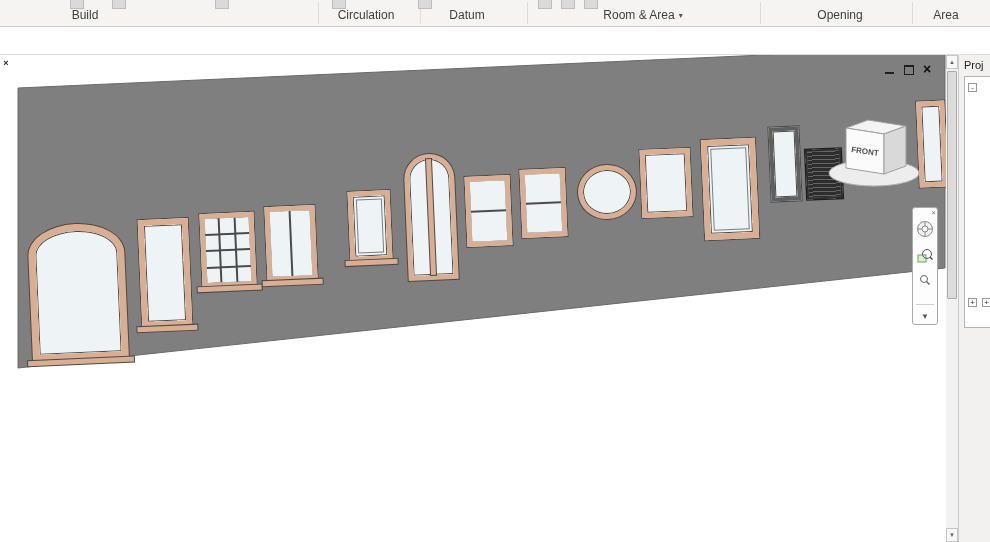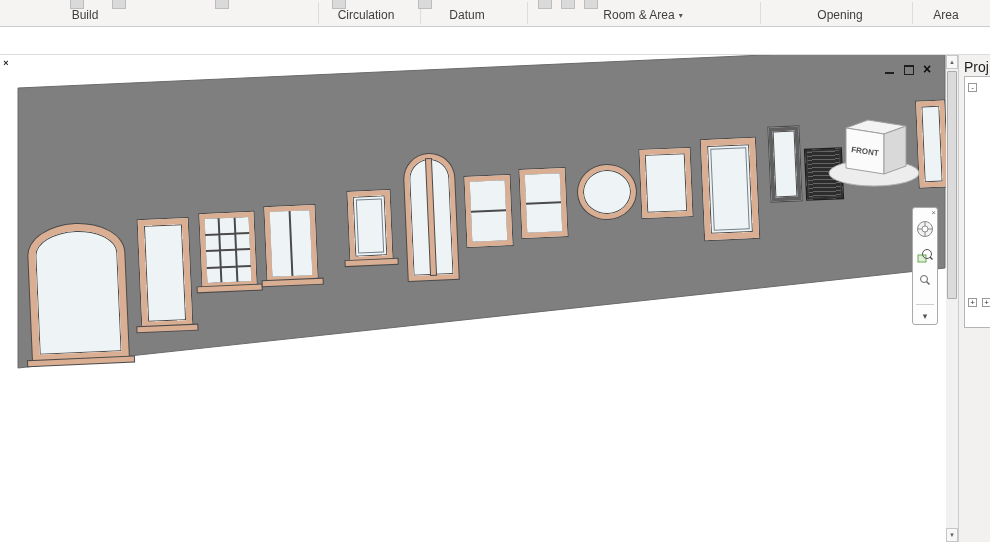--- a/index.html
+++ b/index.html
@@ -70,21 +70,21 @@
   .vs-btn{position:absolute;left:0;width:12px;height:14px;background:#f7f7f7;border:1px solid #c6c6c6;
           box-sizing:border-box;font-size:6px;color:#636363;text-align:center;line-height:12px;cursor:default;}
   .vs-up{top:0;}
   .vs-down{bottom:0;}
   .vs-thumb{position:absolute;left:1px;top:16px;width:10px;height:228px;background:#dbdbdb;
             border:1px solid #ababab;box-sizing:border-box;border-radius:1px;}
 
   
   .rpanel{position:absolute;left:958px;top:55px;width:32px;height:487px;background:#f2f1f0;
           border-left:1px solid #cccccc;overflow:hidden;box-sizing:border-box;z-index:7;}
-  .rpanel-title{position:absolute;left:5px;top:4px;font-size:14px;color:#1f1f1f;white-space:nowrap;}
+  .rpanel-title{position:absolute;left:5px;top:4px;font-size:11px;color:#1f1f1f;white-space:nowrap;}
   .rtree{position:absolute;left:5px;top:21px;width:44px;height:252px;background:#fff;
          border:1px solid #b5b5b5;box-sizing:border-box;}
   .tree-box{position:absolute;width:9px;height:9px;border:1px solid #989898;background:#fff;
             font-size:8px;line-height:7px;text-align:center;color:#333;box-sizing:border-box;cursor:default;}
 </style>
 </head>
 <body>
 
 <div class="stage">
 

